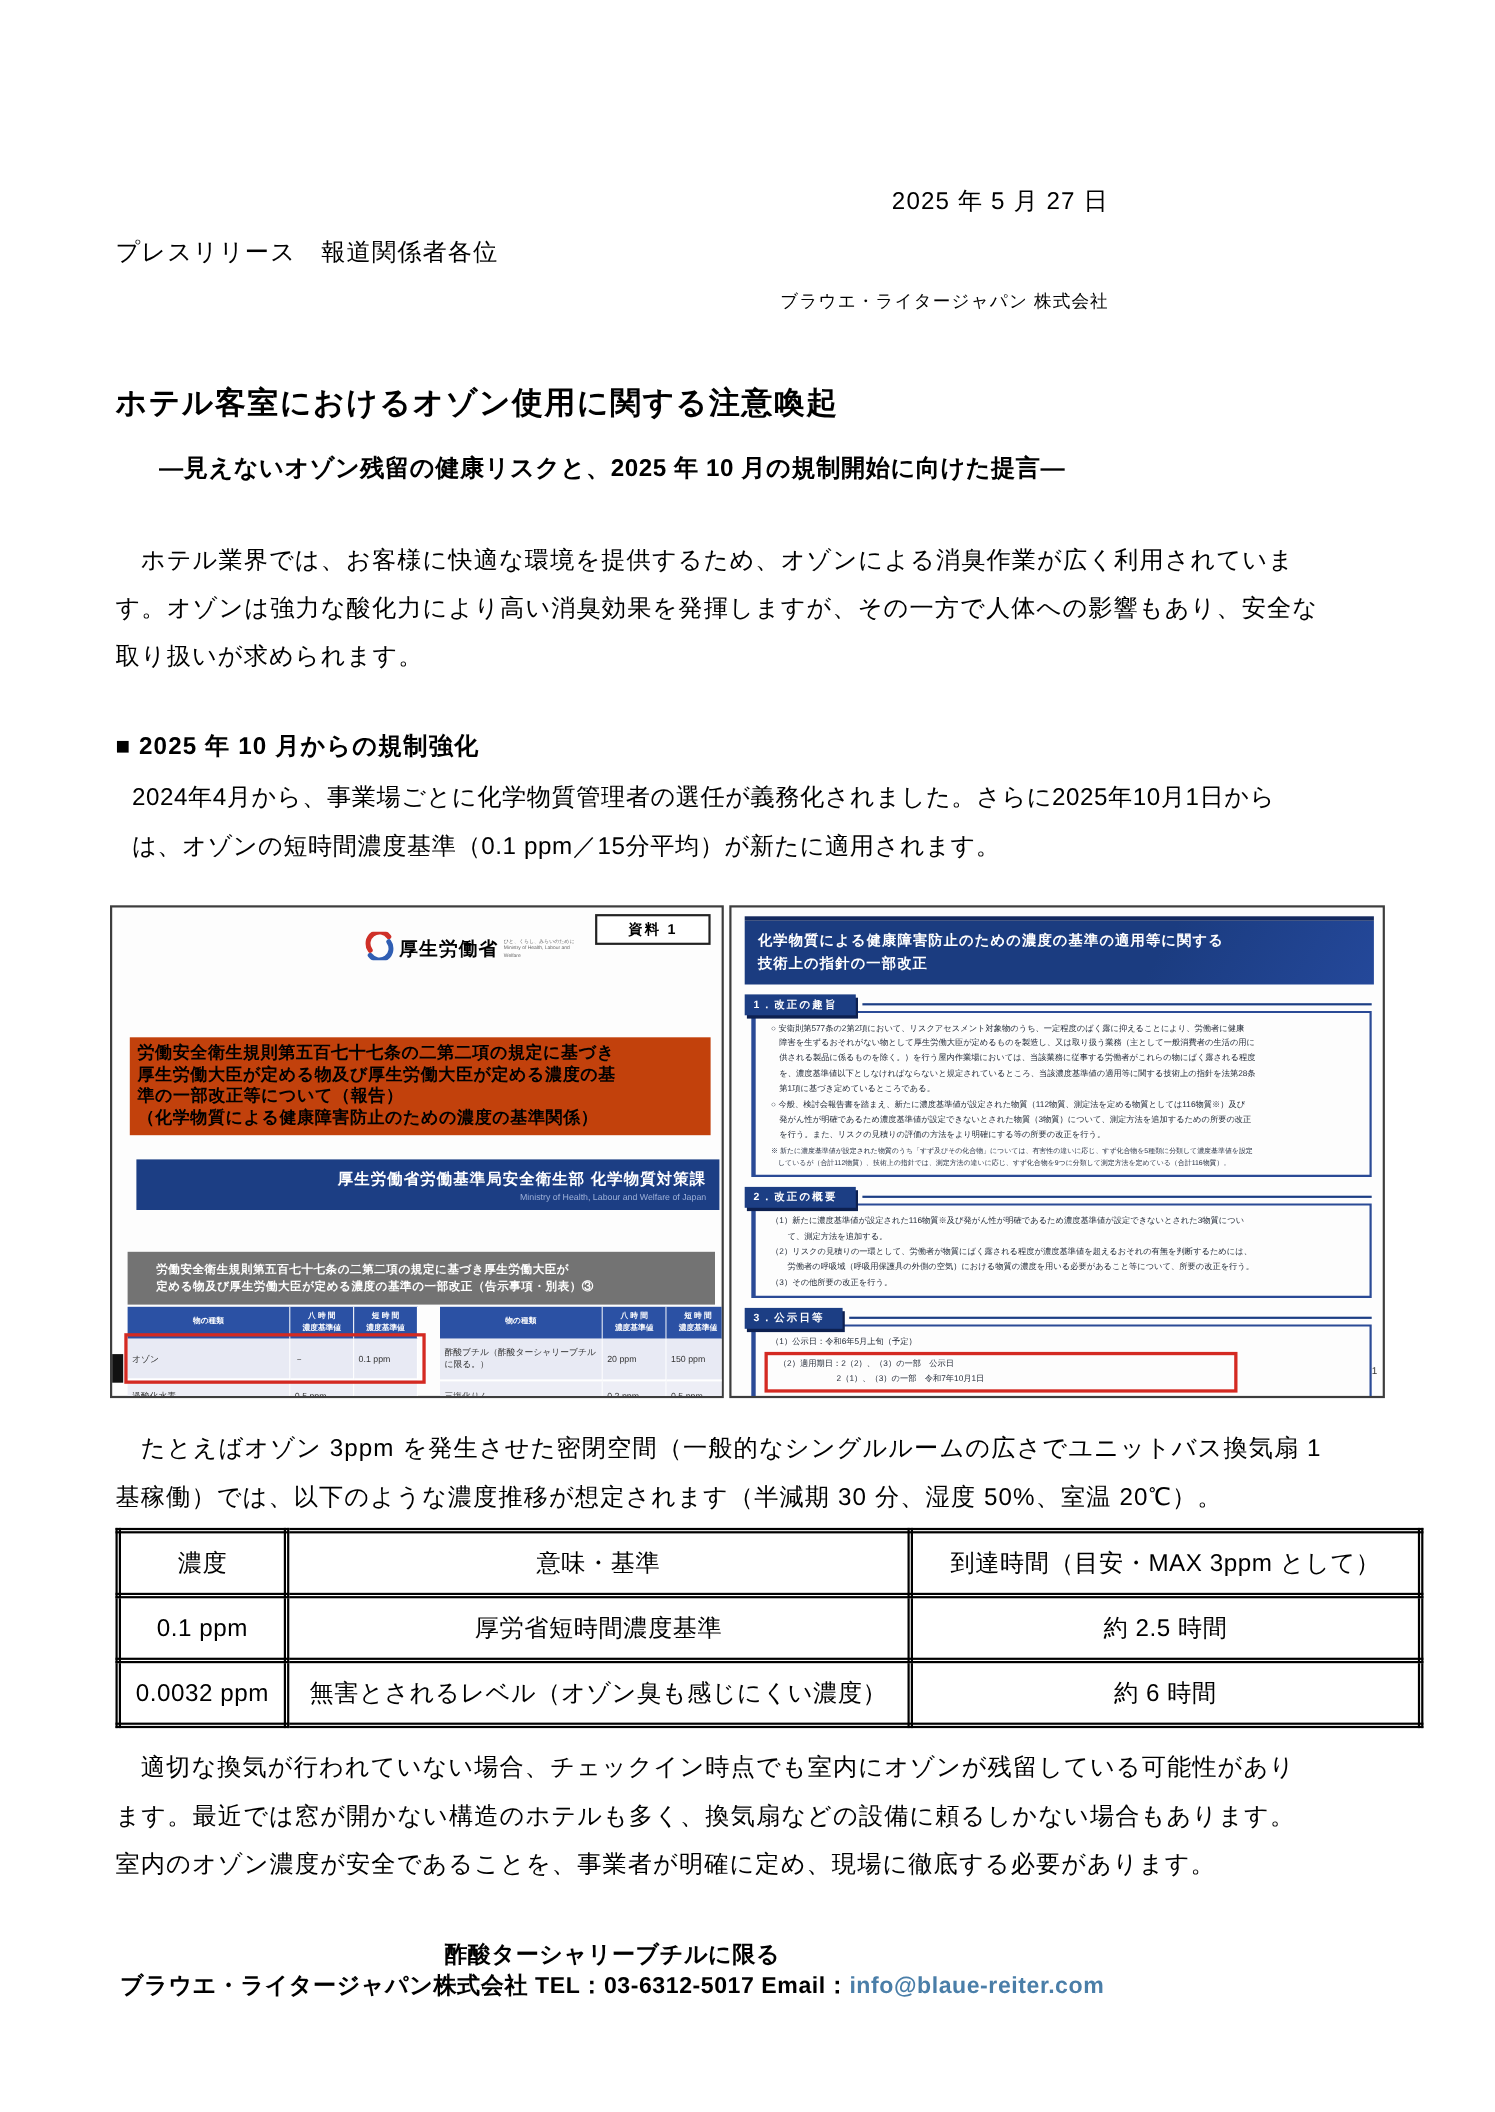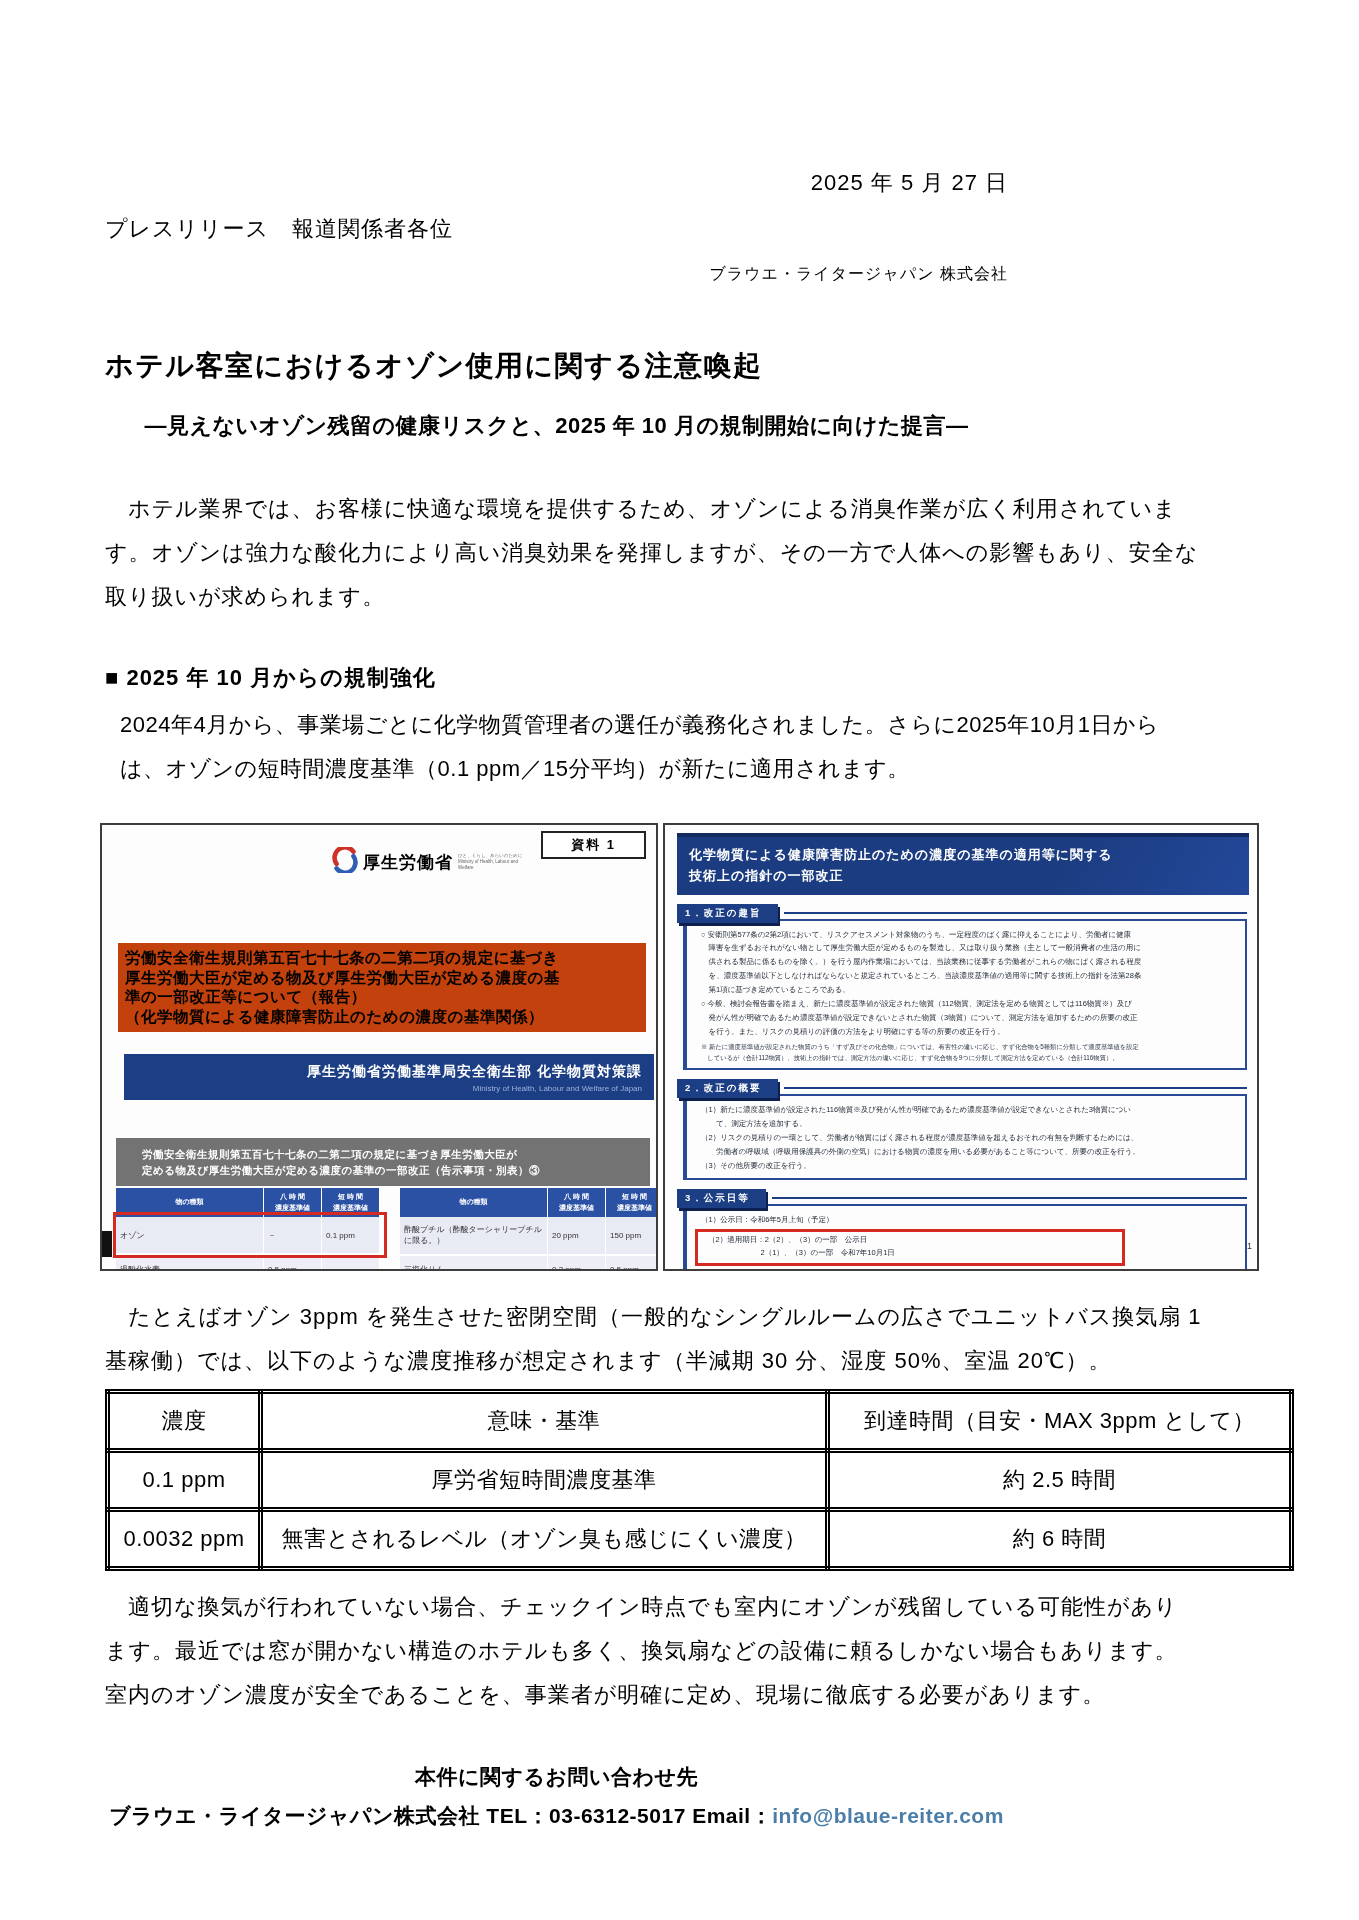--- a/index.html
+++ b/index.html
@@ -67,21 +67,21 @@
   .rs-pagenum{position:absolute;right:5px;top:416px;font-size:9px;color:#333;}
 
   
   .conc-table{border-collapse:collapse;margin:6px 0 0 105px;}
   .conc-table td{border:5px double #000;text-align:center;font-size:22px;letter-spacing:0.5px;
                  padding:11px 8px;height:32px;box-sizing:content-box;}
   .ct-c1{width:132px;} .ct-c2{width:546px;} .ct-c3{width:443px;}
 
   
   .footer{margin:46px 351px 0 105px;text-align:center;font-size:21px;font-weight:bold;letter-spacing:0.5px;}
-  .footer-line2{margin-top:11px;}
+  .footer-line2{margin-top:0;}
   .email-link{color:#4a7ea8;text-decoration:none;font-weight:bold;}
 </style>
 </head>
 <body>
 
 <div class="page">
 
   <div class="date-row">2025 年 5 月 27 日</div>
   <div class="addressee">プレスリリース　報道関係者各位</div>
   <div class="company-row">ブラウエ・ライタージャパン 株式会社</div>
@@ -240,19 +240,19 @@
         <td>約 6 時間</td>
       </tr>
     </tbody>
   </table>
 
   <div class="para closing pre">　適切な換気が行われていない場合、チェックイン時点でも室内にオゾンが残留している可能性があり
 ます。最近では窓が開かない構造のホテルも多く、換気扇などの設備に頼るしかない場合もあります。
 室内のオゾン濃度が安全であることを、事業者が明確に定め、現場に徹底する必要があります。</div>
 
   <div class="footer">
-    <div>本件に関するお問い合わせ先</div>
+    <div>酢酸ターシャリーブチルに限る</div>
     <div class="footer-line2">
       <span>ブラウエ・ライタージャパン株式会社  TEL：03-6312-5017  Email：</span><a class="email-link" href="#">info@blaue-reiter.com</a>
     </div>
   </div>
 
 </div>
 
 </body></html>

